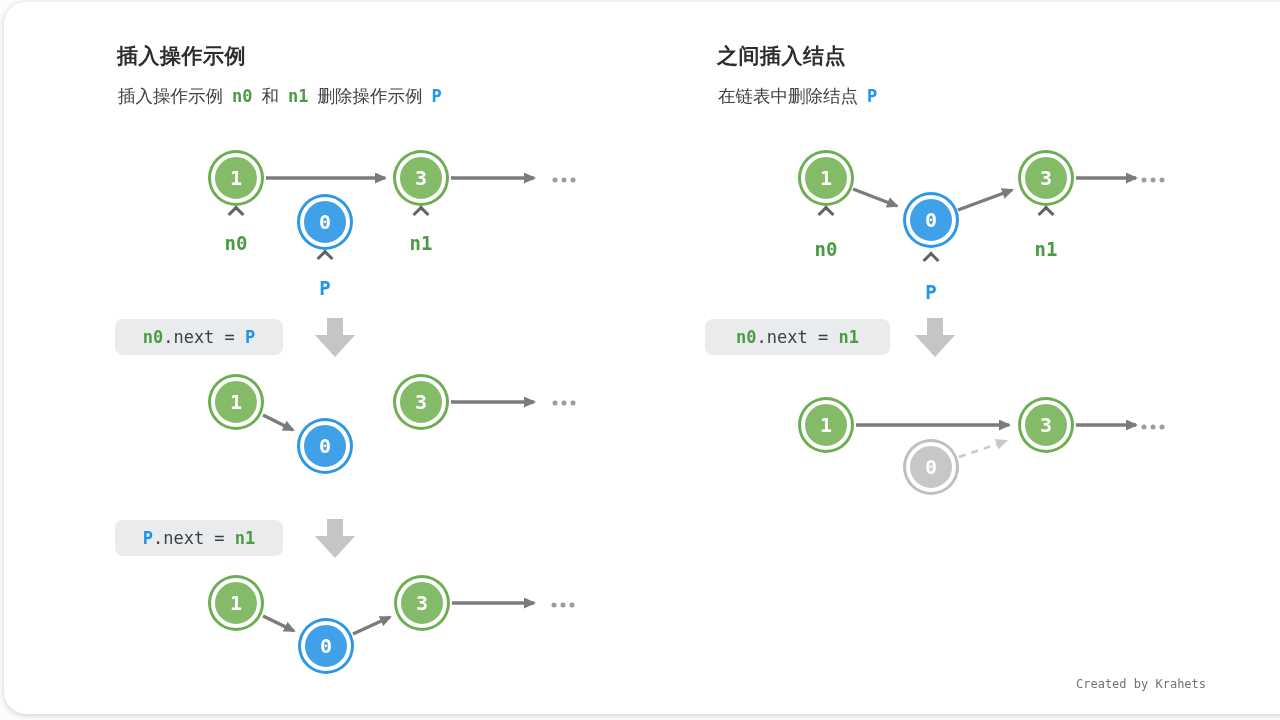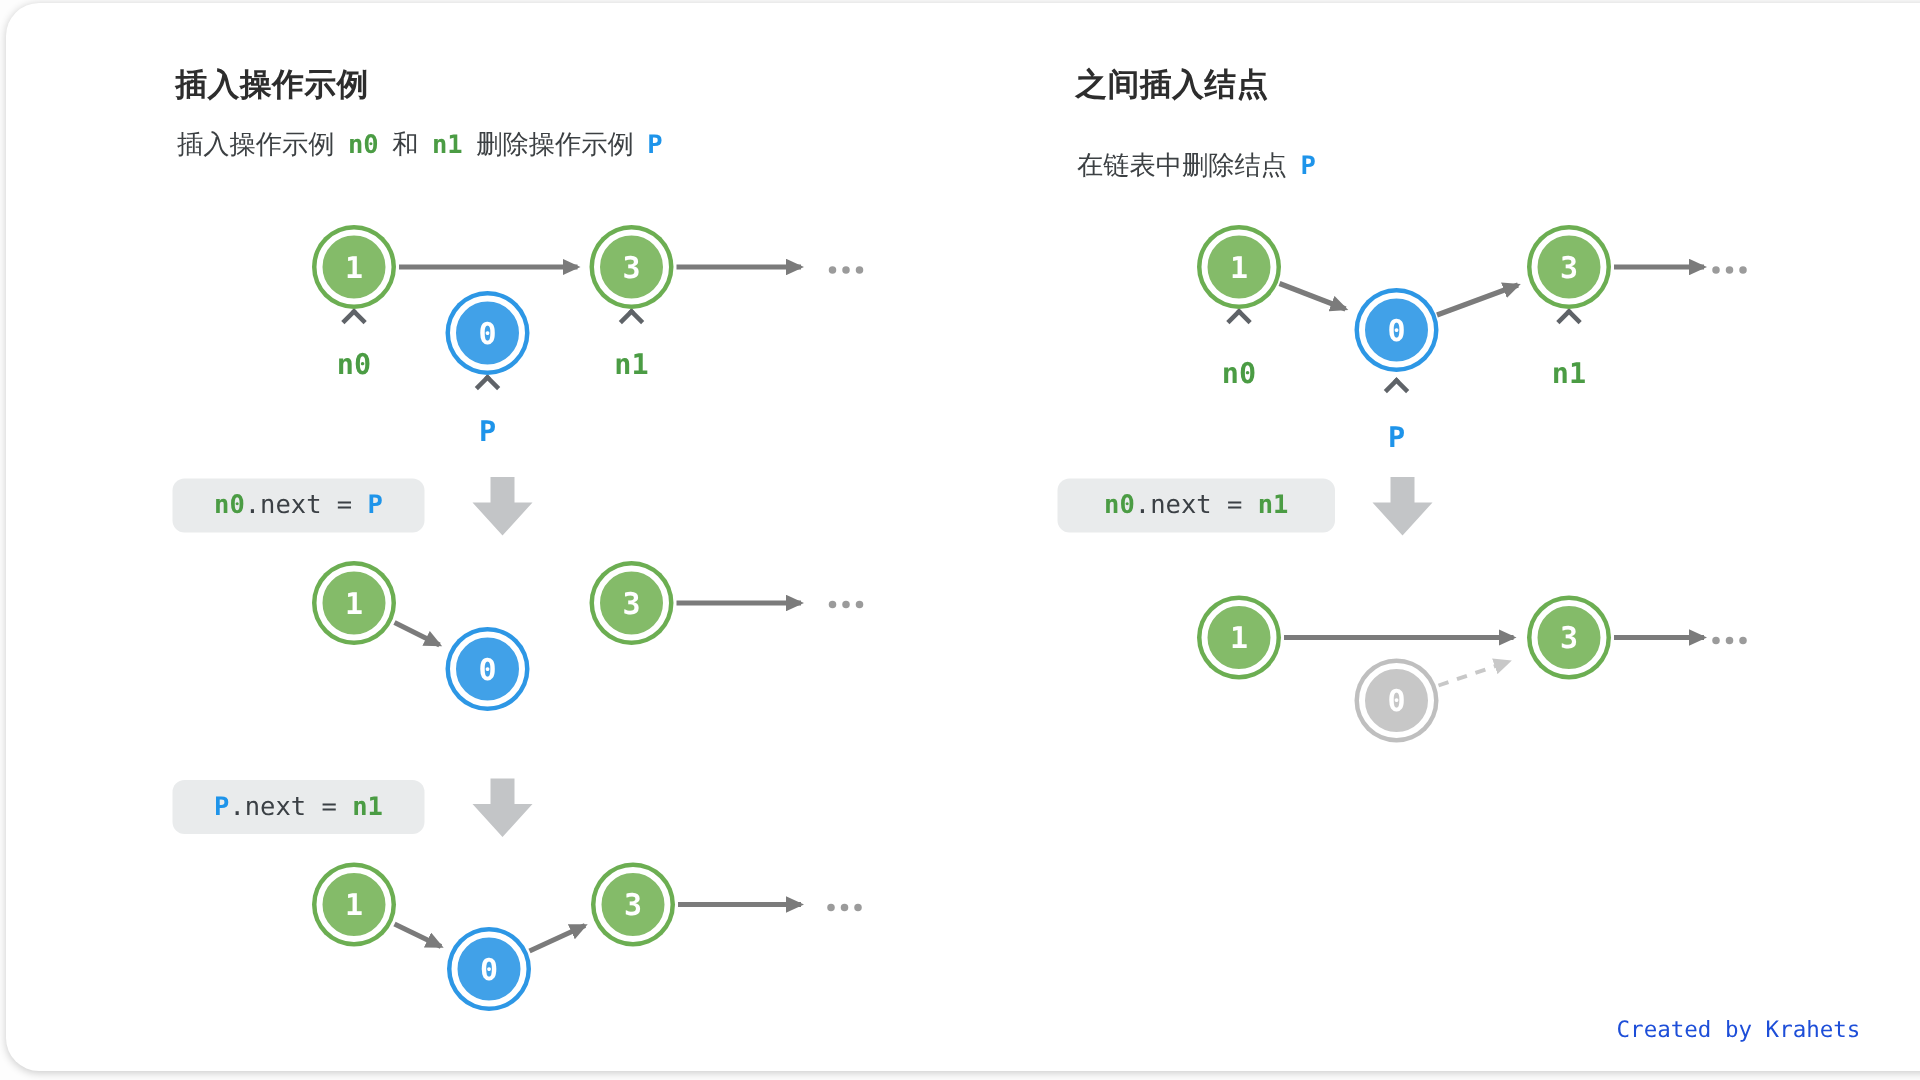--- a/index.html
+++ b/index.html
@@ -51,23 +51,23 @@
     font-size:17px;color:#3b4045;white-space:pre;
   }
   .codebox .green{color:#4b9c44;font-weight:700;}
   .codebox .blue{color:#1e94ea;font-weight:700;}
   .dots{
     position:absolute;display:flex;gap:4px;z-index:2;
     transform:translate(-50%,-50%);
   }
   .dots i{display:block;width:5px;height:5px;border-radius:50%;background:#9b9b9b;}
   .credit{
-    position:absolute;left:1076px;top:677px;width:166px;text-align:center;
-    font-family:"DejaVu Sans Mono","Liberation Mono",monospace;
-    font-size:15px;color:#1d4ed8;z-index:2;
+    position:absolute;left:1076px;top:677px;width:166px;text-align:left;
+    font-family:"DejaVu Sans Mono","Liberation Mono",monospace;
+    font-size:12px;color:#737373;z-index:2;
   }
   svg.arrows{position:absolute;left:0;top:0;z-index:1;}
 </style>
 </head>
 <body>
 
 <div class="page">
   <div class="card"></div>
 
   <svg class="arrows" width="1280" height="720">
@@ -161,21 +161,21 @@
   <div class="node green" style="left:397px;top:578px">
       <span>3</span>
     </div>
   <div class="dots" style="left:563px;top:605px" aria-label="...">
       <i></i>
       <i></i>
       <i></i>
     </div>
 
   <div class="sec-title" style="left:717px;top:42px">之间插入结点</div>
-  <div class="subtitle" style="left:718px;top:98px">
+  <div class="subtitle" style="left:718px;top:84px">
     <span>在链表中删除结点</span><span class="mono tok-blue">P</span>
   </div>
 
   <div class="node green" style="left:801px;top:153px">
       <span>1</span>
     </div>
   <div class="node blue" style="left:906px;top:195px">
       <span>0</span>
     </div>
   <div class="node green" style="left:1021px;top:153px">

